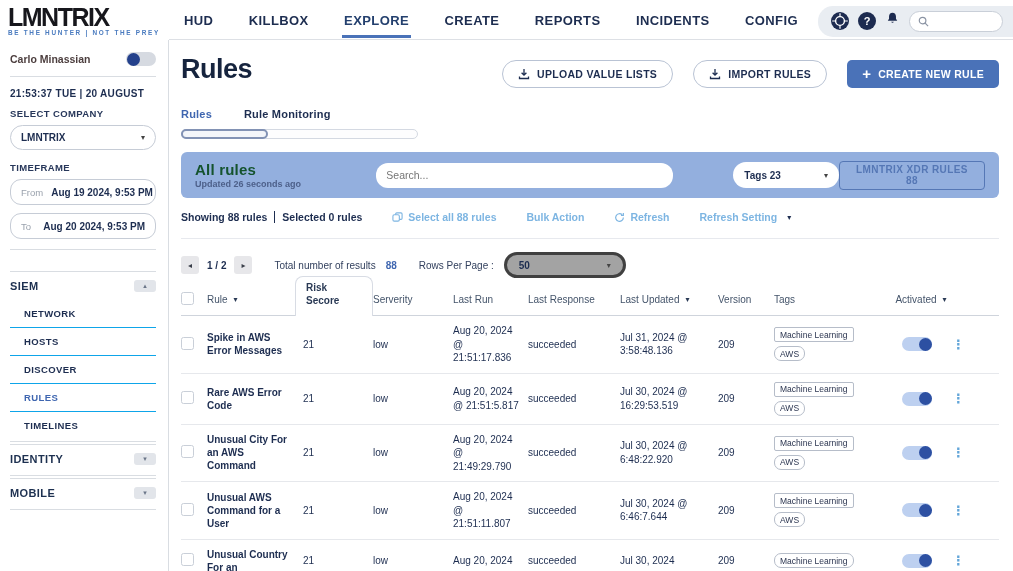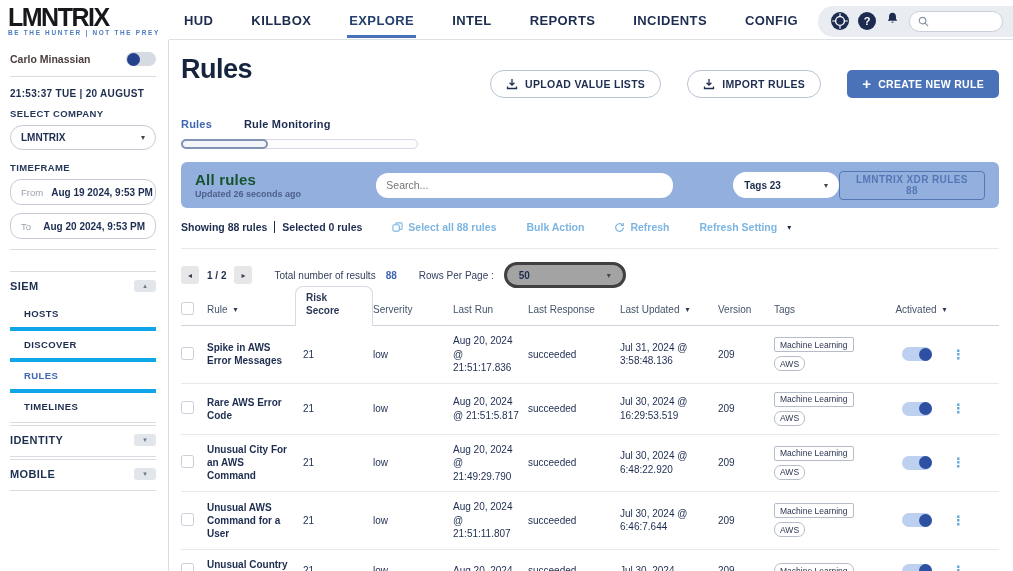--- a/index.html
+++ b/index.html
@@ -34,30 +34,30 @@
   .sb-label { font-size:9.5px; font-weight:bold; color:#27375a; letter-spacing:.4px; margin-bottom:6px; }
   .sb-select { display:flex; align-items:center; justify-content:space-between; border:1px solid #c6ccd6; border-radius:13px; height:25px; padding:0 10px; font-size:10px; font-weight:bold; color:#1d2d50; margin-bottom:12px; cursor:pointer; background:#fff; }
   .sb-date { display:flex; align-items:center; gap:8px; border:1px solid #c6ccd6; border-radius:11px; height:26px; padding:0 10px; margin-bottom:8px; cursor:pointer; background:#fff; }
   .sb-date .dlabel { font-size:9.5px; color:#9aa2ad; width:24px; }
   .sb-date .dvalue { font-size:10px; font-weight:bold; color:#1d2d50; white-space:nowrap; }
   .sb-sectionwrap { border-top:1px solid #d9dde2; margin-top:10px; padding-top:19px; }
   .sb-section { display:flex; align-items:center; justify-content:space-between; padding:8px 0 8px 0; border-top:1px solid #d9dde2; margin-top:2px; cursor:pointer; }
   .sb-section .stitle { font-size:11px; font-weight:bold; color:#1d3050; letter-spacing:.4px; }
   .chev-box { width:22px; height:12px; background:#e2e5ea; border-radius:3px; display:flex; align-items:center; justify-content:center; font-size:7px; color:#6b7689; cursor:pointer; }
   .sb-items { }
-  .sb-item { font-size:9.5px; font-weight:bold; color:#1d2d50; letter-spacing:.4px; padding:8px 0 8px 14px; border-top:4px solid #0ea5e9; cursor:pointer; }
+  .sb-item { font-size:9.5px; font-weight:bold; color:#1d2d50; letter-spacing:.4px; padding:8px 0 8px 14px; border-top:1px solid #0ea5e9; cursor:pointer; }
   .sb-item.active { color:#3f66b0; }
   .sb-items .sb-item:first-child { border-top:none; }
   .sb-gap { height:1px; background:#d9dde2; margin-top:2px; }
 
   
   .main { position:absolute; left:169px; top:40px; right:0; bottom:0; padding:6px 14px 0 12px; overflow:hidden; }
   .main-header { display:flex; align-items:flex-start; justify-content:space-between; margin-top:8px; }
   .page-title { font-size:27px; font-weight:800; color:#16243e; letter-spacing:-.5px; }
-  .actions { display:flex; gap:26px; margin-top:16px; }
+  .actions { display:flex; gap:20px; margin-top:6px; }
   .btn-outline { display:flex; align-items:center; gap:7px; border:1px solid #b9c3d4; background:#fff; color:#1d2d50; border-radius:15px; height:28px; padding:0 15px; font-weight:bold; font-size:10.5px; letter-spacing:.3px; cursor:pointer; }
   .btn-primary { display:flex; align-items:center; gap:7px; border:none; background:#4a72b8; color:#fff; border-radius:5px; height:28px; padding:0 15px; font-weight:bold; font-size:10.5px; letter-spacing:.3px; cursor:pointer; }
   .btn-primary .plus { font-size:15px; font-weight:bold; line-height:10px; }
 
   .tabs { display:flex; gap:32px; margin-top:20px; }
   .tab { font-size:11px; font-weight:bold; letter-spacing:.2px; cursor:pointer; color:#1d2d50; }
   .tab.active { color:#3f66b0; }
   .hscroll { margin-top:9px; width:237px; height:10px; border:1px solid #d4d9e2; border-radius:6px; background:#fdfdfe; position:relative; }
   .hscroll .handle { position:absolute; left:-1px; top:-1px; height:10px; width:87px; border:2px solid #8292b4; border-radius:6px; background:#f3f5f9; cursor:grab; }
 
@@ -119,21 +119,21 @@
 
   <div class="topbar">
     <div class="logo">
       <div class="logo-text">LMNTRIX</div>
       <div class="logo-tag">BE THE HUNTER  |  NOT THE PREY</div>
     </div>
     <div class="nav">
       <div class="nav-item">HUD</div>
       <div class="nav-item">KILLBOX</div>
       <div class="nav-item active">EXPLORE</div>
-      <div class="nav-item">INTEL</div>
+      <div class="nav-item">CREATE</div>
       <div class="nav-item">REPORTS</div>
       <div class="nav-item">INCIDENTS</div>
       <div class="nav-item">CONFIG</div>
     </div>
     <div class="topbar-right">
       <div class="icon-circle">
         <svg width="18" height="18" viewBox="0 0 18 18">
             <circle cx="9" cy="9" r="8.2" fill="#1d2b50"></circle>
             <circle cx="9" cy="9" r="4.4" fill="none" stroke="#fff" stroke-width="1.4"></circle>
             <path d="M9 1.2v3.6M9 13.2v3.6M1.2 9h3.6M13.2 9h3.6" stroke="#fff" stroke-width="1.2"></path>
@@ -181,20 +181,21 @@
       <span class="dlabel">To</span>
       <span class="dvalue">Aug 20 2024, 9:53 PM</span>
     </div>
 
     <div class="sb-sectionwrap">
       <div class="sb-section">
         <span class="stitle">SIEM</span>
         <span class="chev-box">▴</span>
       </div>
       <div class="sb-items">
+        <div class="sb-item">NETWORK</div>
         <div class="sb-item">HOSTS</div>
         <div class="sb-item">DISCOVER</div>
         <div class="sb-item active">RULES</div>
         <div class="sb-item">TIMELINES</div>
       </div>
       <div class="sb-gap"></div>
       <div class="sb-section">
         <span class="stitle">IDENTITY</span>
         <span class="chev-box">▾</span>
       </div>

